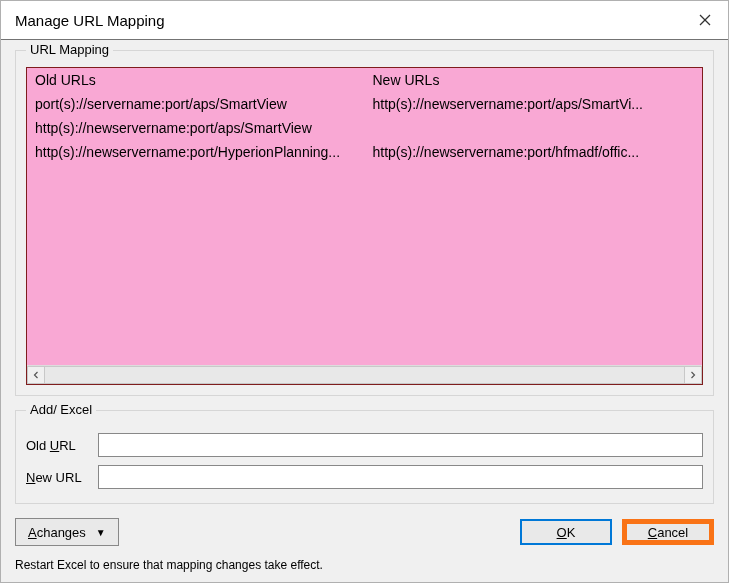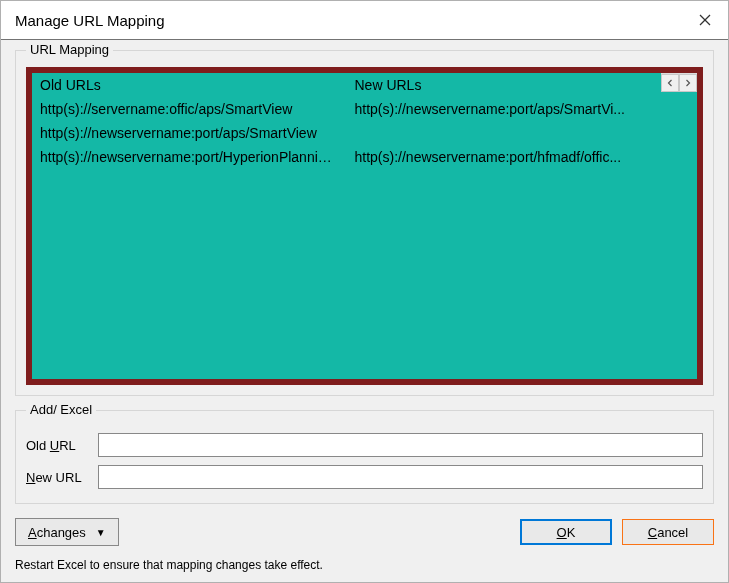--- a/index.html
+++ b/index.html
@@ -62,23 +62,24 @@
     left: 10px;
     background: #f0f0f0;
     padding: 0 4px;
     font-size: 13px;
   }
 
   .group-list { flex: 1; display: flex; flex-direction: column; }
 
   .listview-wrap {
     flex: 1;
-    border: 6px solid #7f1d1d;
-    background: #14b8a6;
-    display: flex;
+    border: 1px solid #7f1d1d;
+    background: #f9a8d4;
+    display: flex;
+    flex-direction: column;
     margin-top: 2px;
   }
   .listview {
     flex: 1;
     overflow: hidden;
     display: flex;
     flex-direction: column;
   }
   .lv-header, .lv-row {
     display: flex;
@@ -166,21 +167,21 @@
     box-sizing: border-box;
   }
   .actions-btn .ul { text-decoration: underline; }
   .actions-btn .caret {
     font-size: 10px;
   }
   .button-row .spacer { flex: 1; }
   .std-btn {
     height: 26px;
     width: 92px;
-    border: 1px solid #f97316;
+    border: 5px solid #f97316;
     background: #e9e9e9;
     font: inherit;
     margin-left: 10px;
     box-sizing: border-box;
   }
   .std-btn .ul { text-decoration: underline; }
   .std-btn.default { border: 1px solid #0078d7; box-shadow: inset 0 0 0 1px #0078d7; }
 
   .hint {
     margin-top: 12px;
@@ -208,21 +209,21 @@
       <div class="legend">URL Mapping</div>
 
       <div class="listview-wrap">
         <div class="listview">
           <div class="lv-header">
             <div class="lv-col">Old URLs</div>
             <div class="lv-col">New URLs</div>
           </div>
           <div class="lv-body">
             <div class="lv-row">
-              <div class="lv-col">http(s)://servername:offic/aps/SmartView</div>
+              <div class="lv-col">port(s)://servername:port/aps/SmartView</div>
               <div class="lv-col">http(s)://newservername:port/aps/SmartVi...</div>
             </div>
             <div class="lv-row">
               <div class="lv-col">http(s)://newservername:port/aps/SmartView</div>
             </div>
             <div class="lv-row">
               <div class="lv-col">http(s)://newservername:port/HyperionPlanning...</div>
               <div class="lv-col">http(s)://newservername:port/hfmadf/offic...</div>
             </div>
           </div>

